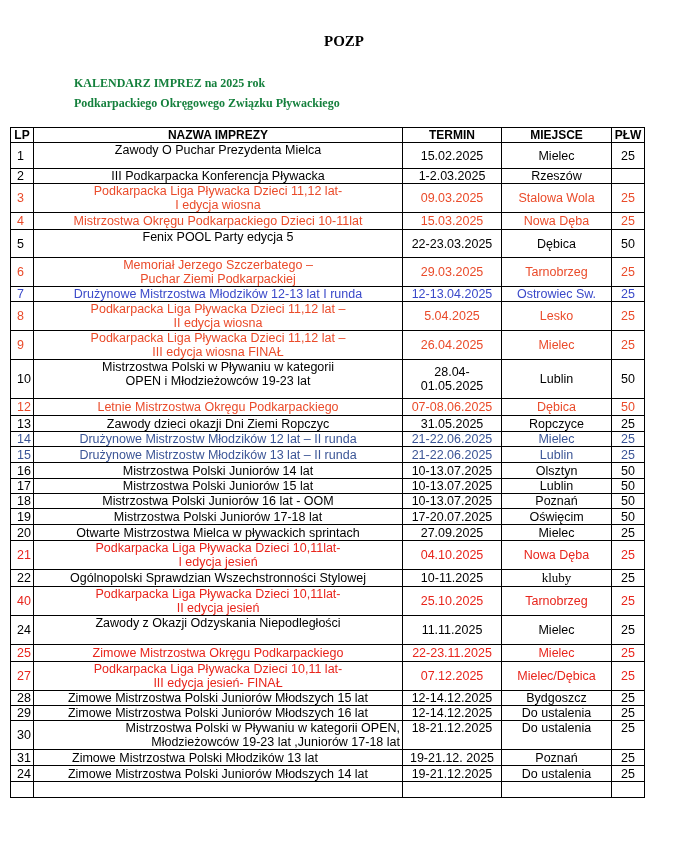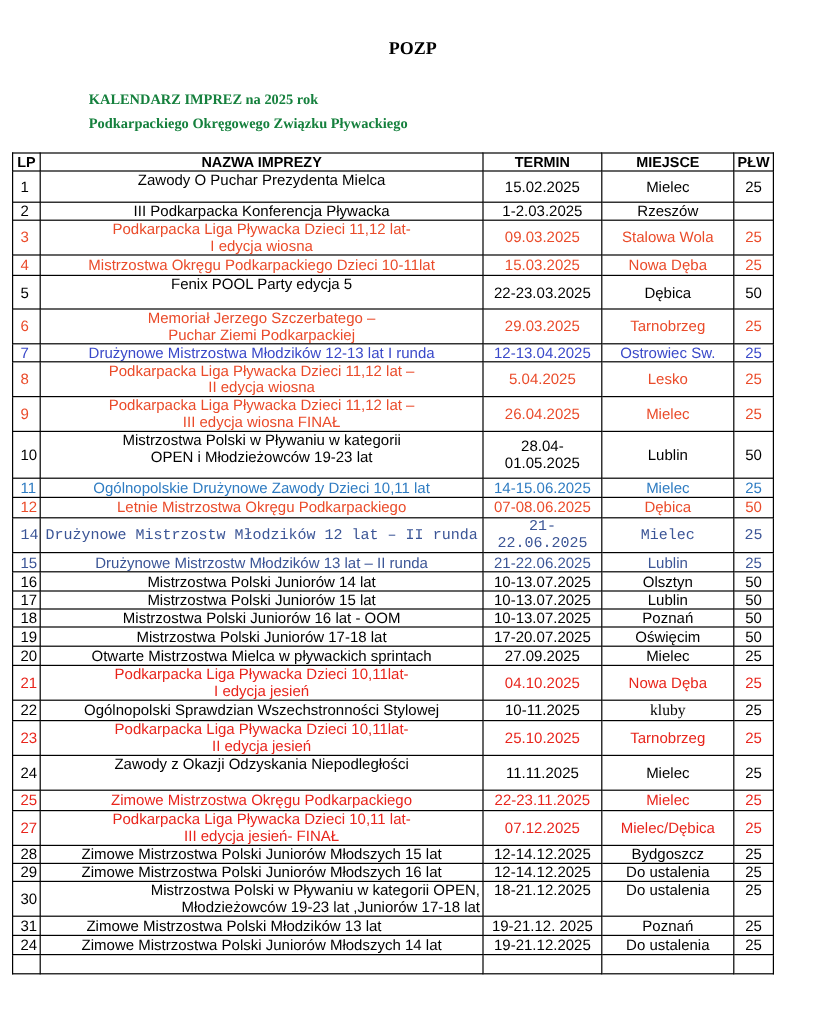--- a/index.html
+++ b/index.html
@@ -130,35 +130,35 @@
       </tr>
       <tr class="c-black" style="height: 39px;">
         <td class="lp">10</td>
         <td class="name">Mistrzostwa Polski w Pływaniu w kategorii
           OPEN  i Młodzieżowców 19-23 lat</td>
         <td class="term">28.04-
 01.05.2025</td>
         <td class="place">Lublin</td>
         <td class="pool">50</td>
       </tr>
-      <tr class="c-sky" style="height: 16px;">
-        <td class="lp">11</td>
-        <td class="name mid">Ogólnopolskie Drużynowe Zawody Dzieci 10,11 lat</td>
-        <td class="term">14-15.06.2025</td>
-        <td class="place">Mielec</td>
-        <td class="pool">25</td>
-      </tr>
       <tr class="c-orange" style="height: 17px;">
         <td class="lp">12</td>
         <td class="name mid">Letnie Mistrzostwa Okręgu Podkarpackiego</td>
         <td class="term">07-08.06.2025</td>
         <td class="place">Dębica</td>
         <td class="pool">50</td>
       </tr>
-      <tr class="c-navy" style="height: 15px; font-family: Liberation Mono, monospace;">
+      <tr class="c-black" style="height: 16px;">
+        <td class="lp">13</td>
+        <td class="name mid">Zawody dzieci  okazji Dni Ziemi Ropczyc</td>
+        <td class="term">31.05.2025</td>
+        <td class="place">Ropczyce</td>
+        <td class="pool">25</td>
+      </tr>
+      <tr class="c-navy" style="height: 15px;">
         <td class="lp">14</td>
         <td class="name mid">Drużynowe Mistrzostw Młodzików 12 lat – II runda</td>
         <td class="term">21-22.06.2025</td>
         <td class="place">Mielec</td>
         <td class="pool">25</td>
       </tr>
       <tr class="c-navy" style="height: 16px;">
         <td class="lp">15</td>
         <td class="name mid">Drużynowe Mistrzostw Młodzików 13 lat – II runda</td>
         <td class="term">21-22.06.2025</td>
@@ -209,21 +209,21 @@
         <td class="pool">25</td>
       </tr>
       <tr class="c-black" style="height: 17px;">
         <td class="lp">22</td>
         <td class="name mid">Ogólnopolski Sprawdzian Wszechstronności Stylowej</td>
         <td class="term">10-11.2025</td>
         <td class="place serif">kluby</td>
         <td class="pool">25</td>
       </tr>
       <tr class="c-red" style="height: 29px;">
-        <td class="lp">23</td>
+        <td class="lp">40</td>
         <td class="name mid">Podkarpacka Liga  Pływacka Dzieci 10,11lat-
 II edycja jesień</td>
         <td class="term">25.10.2025</td>
         <td class="place">Tarnobrzeg</td>
         <td class="pool">25</td>
       </tr>
       <tr class="c-black" style="height: 29px;">
         <td class="lp">24</td>
         <td class="name">Zawody z Okazji Odzyskania Niepodległości</td>
         <td class="term">11.11.2025</td>

